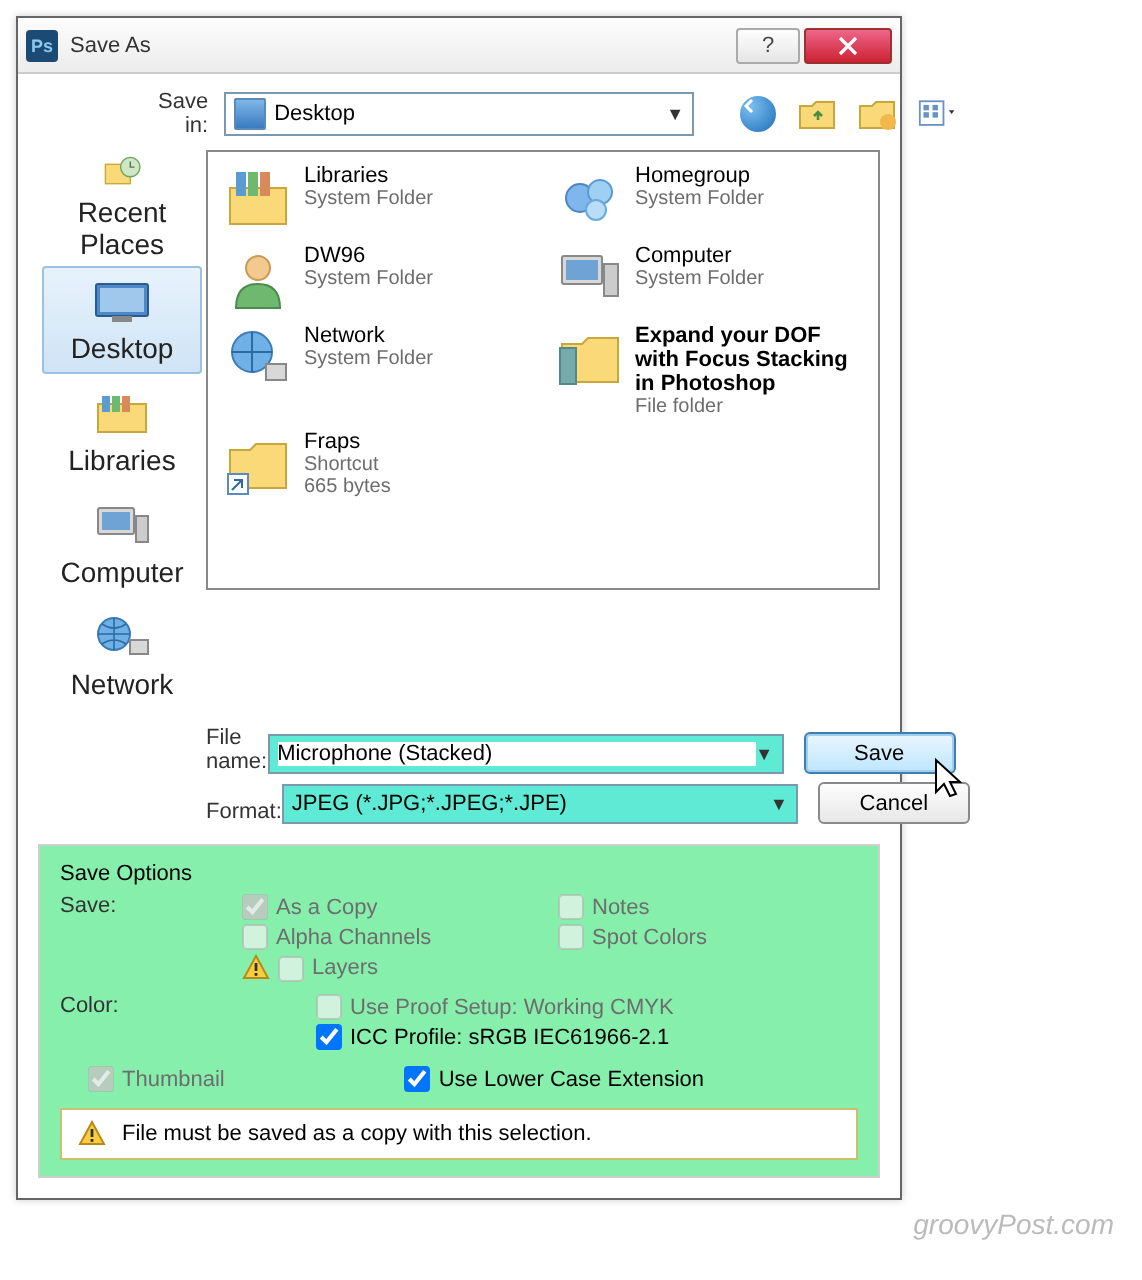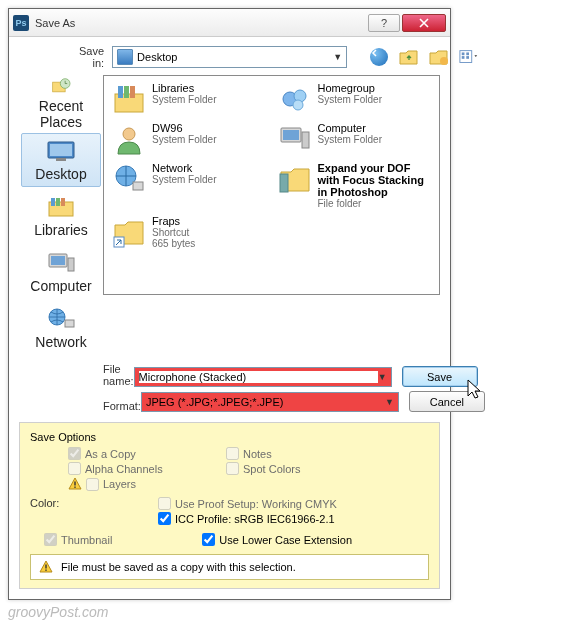--- a/index.html
+++ b/index.html
@@ -26,38 +26,38 @@
 .place .pic { width:32px; height:26px; margin-bottom:2px;}
 .place .txt { color:#222; text-align:center; font-size:14px;}
 .filearea { flex:1; height:220px; border:1px solid #8a8a8a; background:#fff; padding:6px 8px; overflow:hidden;}
 .filegrid{ display:grid; grid-template-columns: 1fr 1fr; gap:6px 12px;}
 .fitem { display:flex; gap:6px; align-items:flex-start;}
 .fitem .fic{ width:34px; height:34px; flex-shrink:0;}
 .fitem .ftxt .fname{ color:#000;}
 .fitem .ftxt .fsub{ color:#6d6d6d; font-size:10px;}
 .formrow{ display:flex; align-items:flex-end; margin-top:8px; padding-left:84px;}
 .formrow .flbl{ width:70px; color:#333;}
-.formrow .combo{ flex:0 0 258px; height:20px; border:1px solid #7a98af; background:#ef4444; display:flex; align-items:center; padding:0 4px;}
+.formrow .combo{ flex:0 0 258px; height:20px; border:1px solid #7a98af; background:#5eead4; display:flex; align-items:center; padding:0 4px;}
 .formrow .combo input{ border:none; outline:none; flex:1; font-size:11px;}
 .formrow .combo .arrow{ font-size:9px;color:#333;}
 .btncol{ margin-left:auto; display:flex; flex-direction:column; gap:4px; padding-left:10px;}
 .stdbtn{ width:76px; height:21px; border:1px solid #8a8a8a; border-radius:3px; background:linear-gradient(#fefefe,#e7e7e7); cursor:pointer;}
 .stdbtn.primary{ border-color:#3c7fb1; box-shadow:0 0 0 1px #a3cdec inset; background:linear-gradient(#eaf6fd,#bee6fd);}
-.opts{ border:1px solid #cfcfcf; background:#fef9c3; margin-top:10px; padding:8px 10px;}
+.opts{ border:1px solid #cfcfcf; background:#86efac; margin-top:10px; padding:8px 10px;}
 .optsrow{ display:flex; margin-bottom:4px;}
 .optsrow .olbl{ width:90px; color:#333;}
 .optsrow .ocol{ flex:1; display:grid; grid-template-columns:150px 150px; gap:2px 8px; padding-left:38px;}
 .chk{ display:flex; align-items:center; gap:4px; color:#6d6d6d;}
 .chk.enabled{ color:#000;}
 .chk input[type=checkbox]{ width:13px;height:13px;}
 .warn{ width:14px;height:14px;}
 .colorrow .ocol{display:flex;flex-direction:column;gap:2px;padding-left:38px;}
 .botopts{ display:flex; gap:90px; margin-top:8px; padding-left:14px;}
 .noticebox{ border:1px solid #c9c170; background:#fff; padding:5px 8px; display:flex; align-items:center; gap:8px; margin-top:8px;}
-.watermark{ text-align:left; color:#bbb; font-style:italic; font-size:14px; margin-top:4px; padding-right:6px;}
+.watermark{ text-align:right; color:#bbb; font-style:italic; font-size:14px; margin-top:4px; padding-right:6px;}
 svg{display:block;}
 </style>
 </head>
 <body>
 
 <div class="window">
 
   <div class="titlebar">
     <div class="ps-icon">Ps</div>
     <div class="title">Save As</div>
@@ -262,20 +262,21 @@
       </div>
       <div class="btncol">
         <button class="stdbtn">Cancel</button>
       </div>
     </div>
     </div>
 
     <div class="opts">
       <div style="margin-bottom:4px">Save Options</div>
       <div class="optsrow">
+        <div class="olbl">Save:</div>
         <div class="ocol">
           <label class="chk">
               <input type="checkbox" checked="" disabled="" style="">
               <span>As a Copy</span>
             </label>
           <label class="chk">
               <input type="checkbox" disabled="" style="">
               <span>Notes</span>
             </label>
           <label class="chk">

